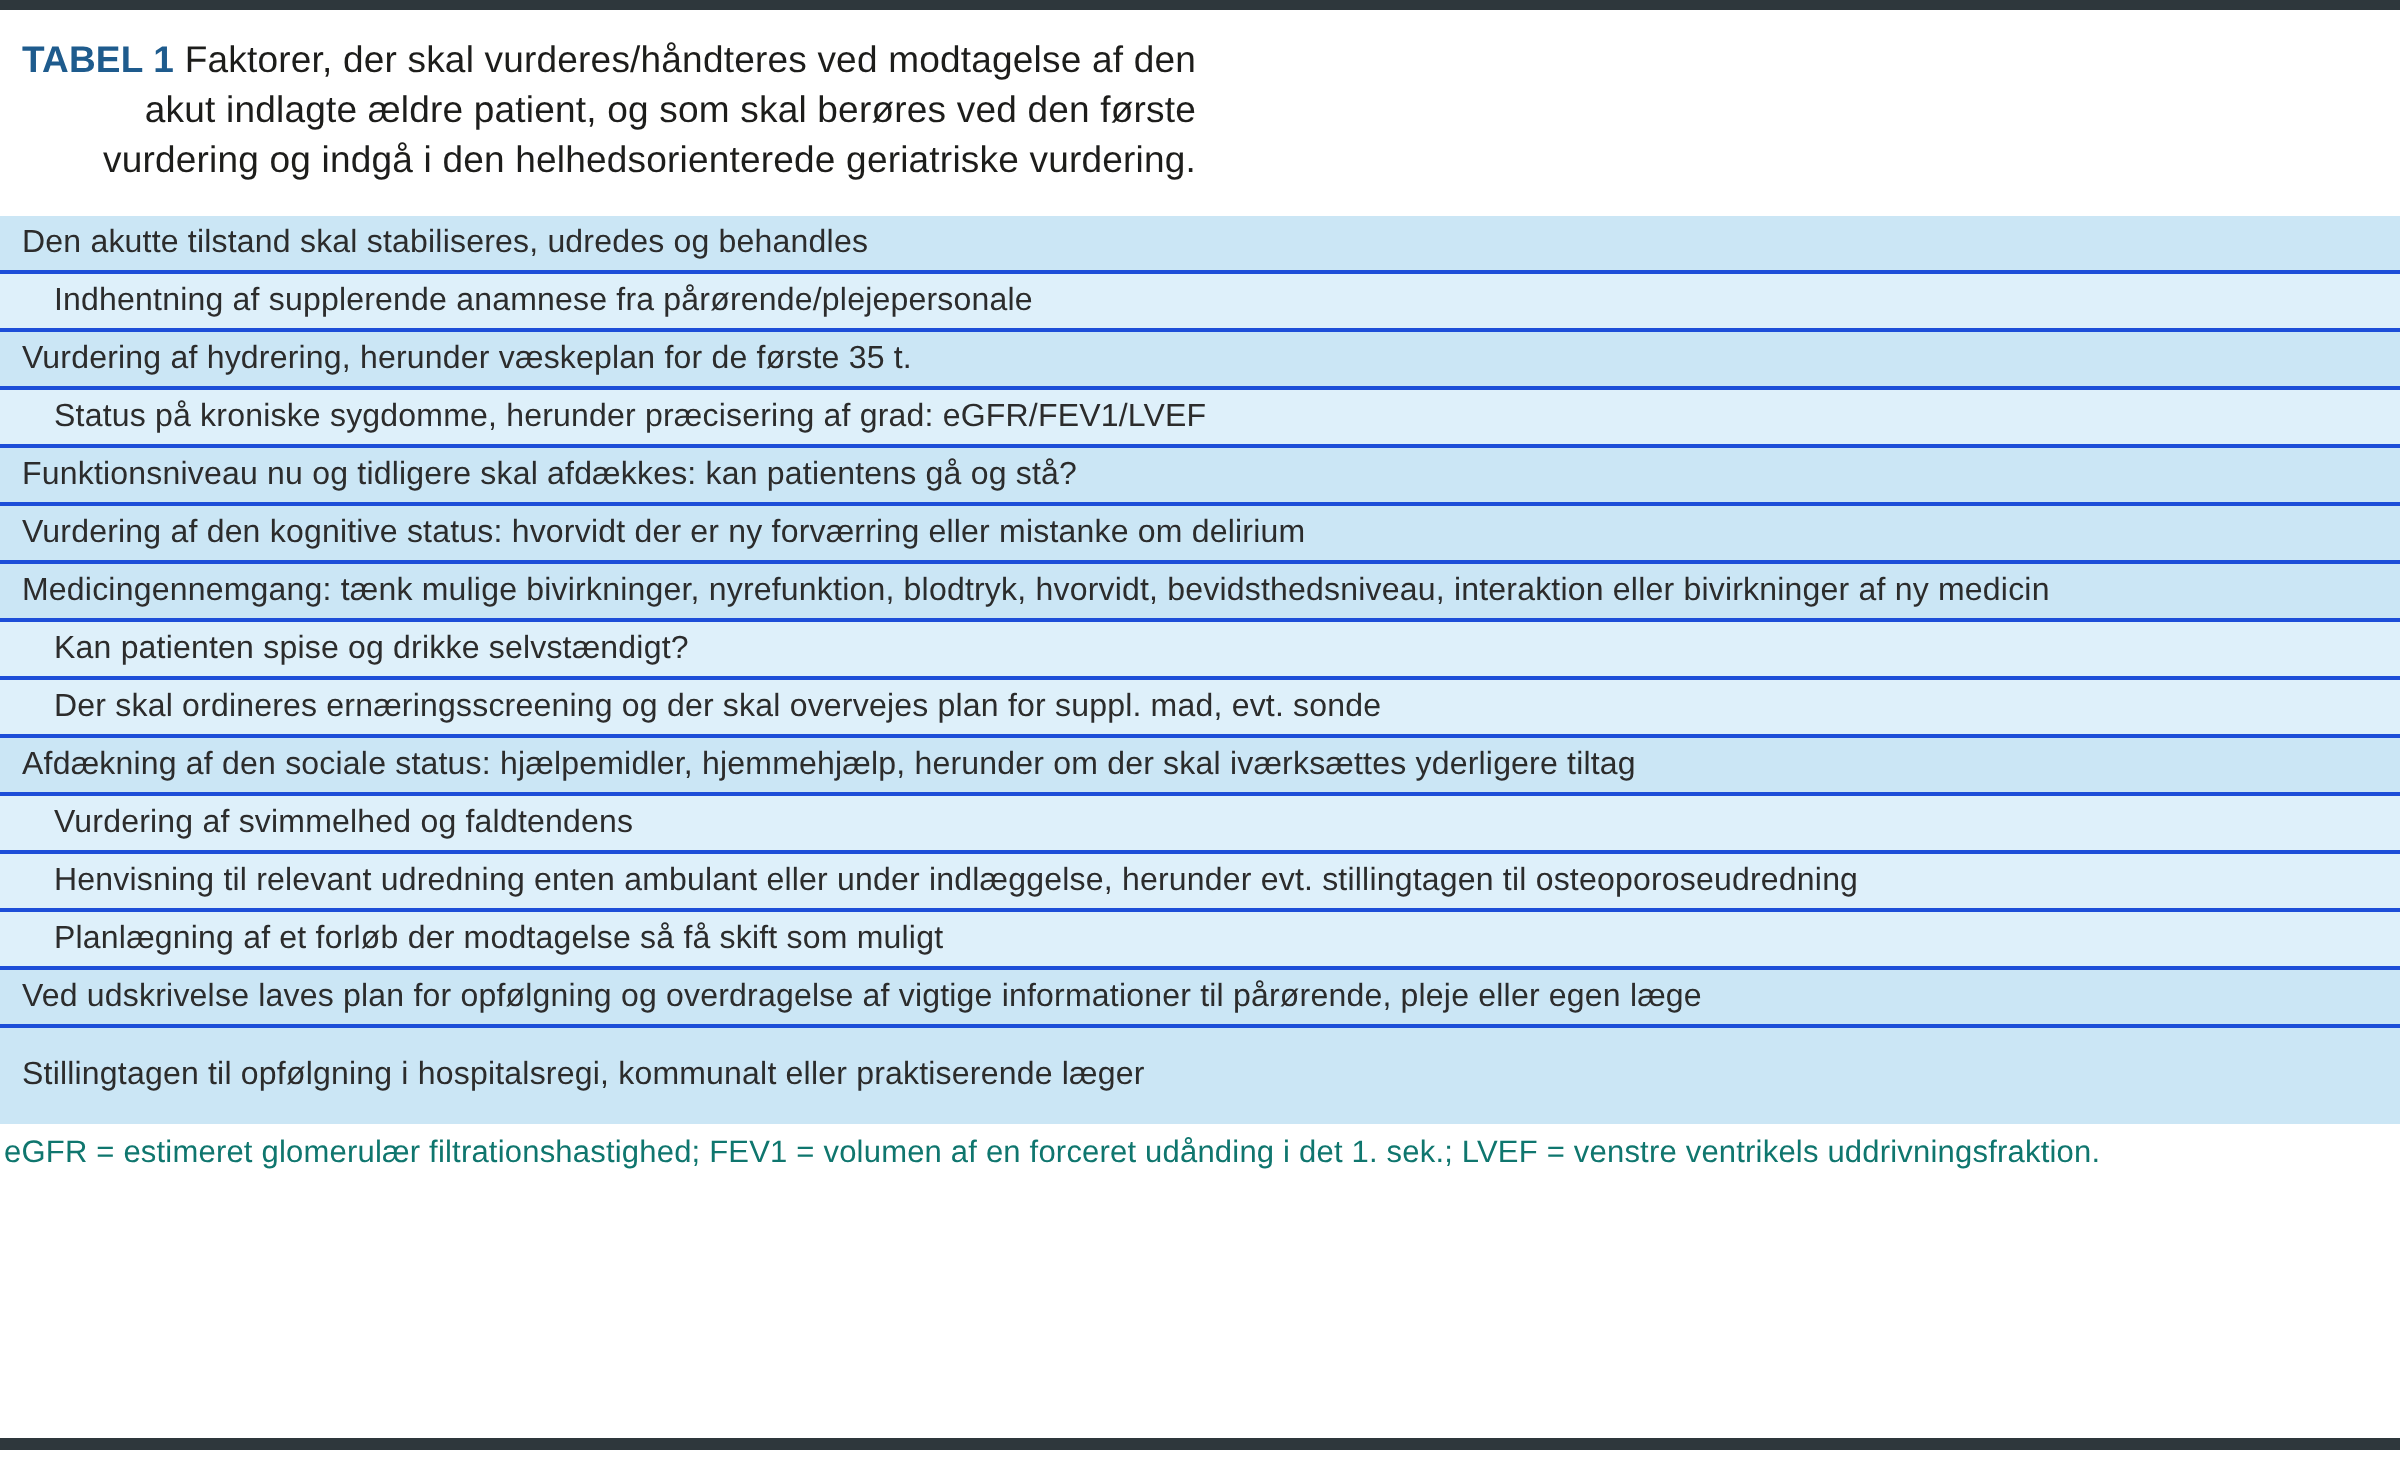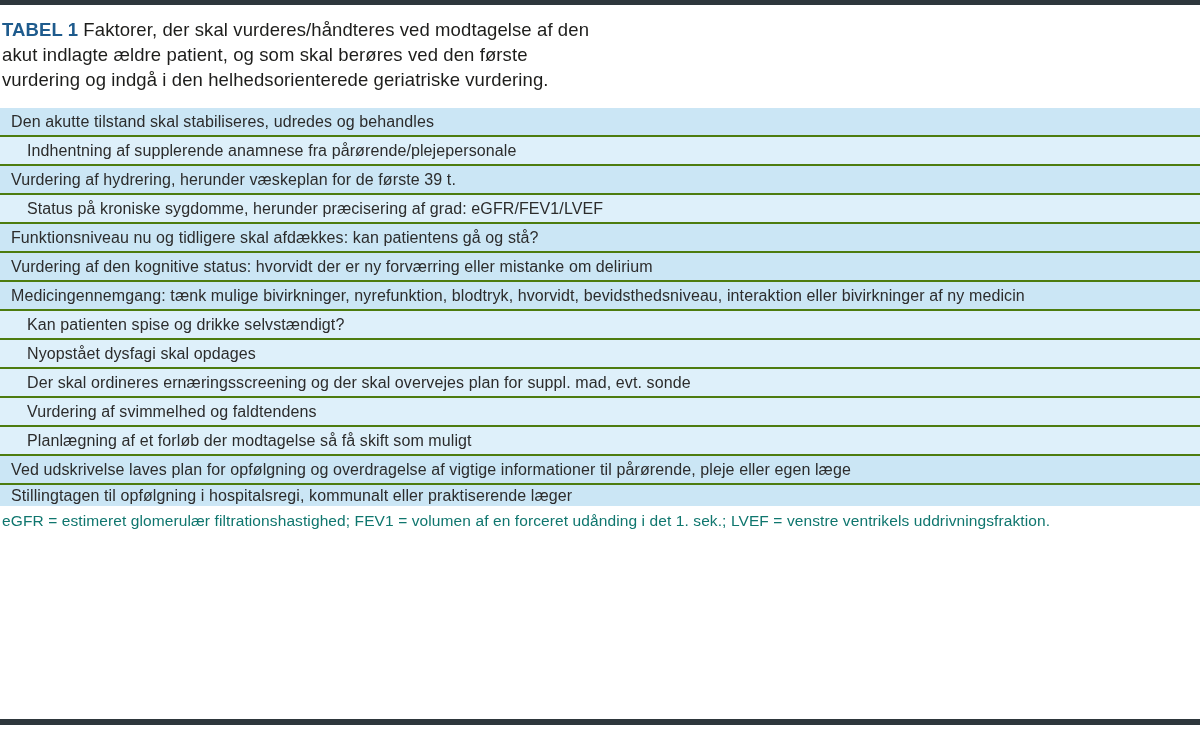--- a/index.html
+++ b/index.html
@@ -14,40 +14,41 @@
   .bar{position:absolute;left:0;width:1200px;background:var(--bar-color,#2e373c);}
   .bar.top{top:0;height:5px;}
   .bar.bottom{top:719px;height:6px;}
   .caption{
     margin:17px 0 0 2px;
     width:596px;
     font-size:18.5px;
     line-height:25px;
     color:#1d1d1b;
     letter-spacing:0.1px;
+    text-align:right;
   }
   .caption strong{
     color:var(--label-blue,#1e5b8d);
     font-weight:700;
   }
   .rows{margin-top:16px;width:1200px;}
   .row{
     height:29px;
     display:flex;
     align-items:center;
     padding-left:11px;
     box-sizing:border-box;
-    border-bottom:2px solid #4d7c0f;
+    border-bottom:2px solid #1d4ed8;
     font-size:16px;
     color:#2c2c2c;
     letter-spacing:0.1px;
     white-space:nowrap;
     overflow:hidden;
   }
-  .row:last-child{border-bottom:none;height:21px;}
+  .row:last-child{border-bottom:none;height:48px;}
   .row.dark{background:var(--row-dark,#cbe6f5);}
   .row.light{background:var(--row-light,#def0fa);padding-left:27px;}
   .footnote{
     margin:6px 0 0 2px;
     font-size:15.5px;
     line-height:18px;
     color:#0f766e;
     letter-spacing:0.1px;
     white-space:nowrap;
   }
@@ -59,29 +60,30 @@
   <div class="bar top"></div>
 
   <p class="caption">
     <strong>TABEL 1</strong>
     <span>Faktorer, der skal vurderes/håndteres ved modtagelse af den akut indlagte ældre patient, og som skal berøres ved den første vurdering og indgå i den helhedsorienterede geriatriske vurdering.</span>
   </p>
 
   <div class="rows" id="rows">
       <div class="row dark">Den akutte tilstand skal stabiliseres, udredes og behandles</div>
       <div class="row light">Indhentning af supplerende anamnese fra pårørende/plejepersonale</div>
-      <div class="row dark">Vurdering af hydrering, herunder væskeplan for de første 39 t.</div>
+      <div class="row dark">Vurdering af hydrering, herunder væskeplan for de første 35 t.</div>
       <div class="row light">Status på kroniske sygdomme, herunder præcisering af grad: eGFR/FEV1/LVEF</div>
       <div class="row dark">Funktionsniveau nu og tidligere skal afdækkes: kan patientens gå og stå?</div>
       <div class="row dark">Vurdering af den kognitive status: hvorvidt der er ny forværring eller mistanke om delirium</div>
       <div class="row dark">Medicingennemgang: tænk mulige bivirkninger, nyrefunktion, blodtryk, hvorvidt, bevidsthedsniveau, interaktion eller bivirkninger af ny medicin</div>
       <div class="row light">Kan patienten spise og drikke selvstændigt?</div>
-      <div class="row light">Nyopstået dysfagi skal opdages</div>
       <div class="row light">Der skal ordineres ernæringsscreening og der skal overvejes plan for suppl. mad, evt. sonde</div>
+      <div class="row dark">Afdækning af den sociale status: hjælpemidler, hjemmehjælp, herunder om der skal iværksættes yderligere tiltag</div>
       <div class="row light">Vurdering af svimmelhed og faldtendens</div>
+      <div class="row light">Henvisning til relevant udredning enten ambulant eller under indlæggelse, herunder evt. stillingtagen til osteoporoseudredning</div>
       <div class="row light">Planlægning af et forløb der modtagelse så få skift som muligt</div>
       <div class="row dark">Ved udskrivelse laves plan for opfølgning og overdragelse af vigtige informationer til pårørende, pleje eller egen læge</div>
       <div class="row dark">Stillingtagen til opfølgning i hospitalsregi, kommunalt eller praktiserende læger</div>
     </div>
 
   <div class="footnote">eGFR = estimeret glomerulær filtrationshastighed; FEV1 = volumen af en forceret udånding i det 1. sek.; LVEF = venstre ventrikels uddrivningsfraktion.</div>
 
   <div class="bar bottom"></div>
 </div>
 

